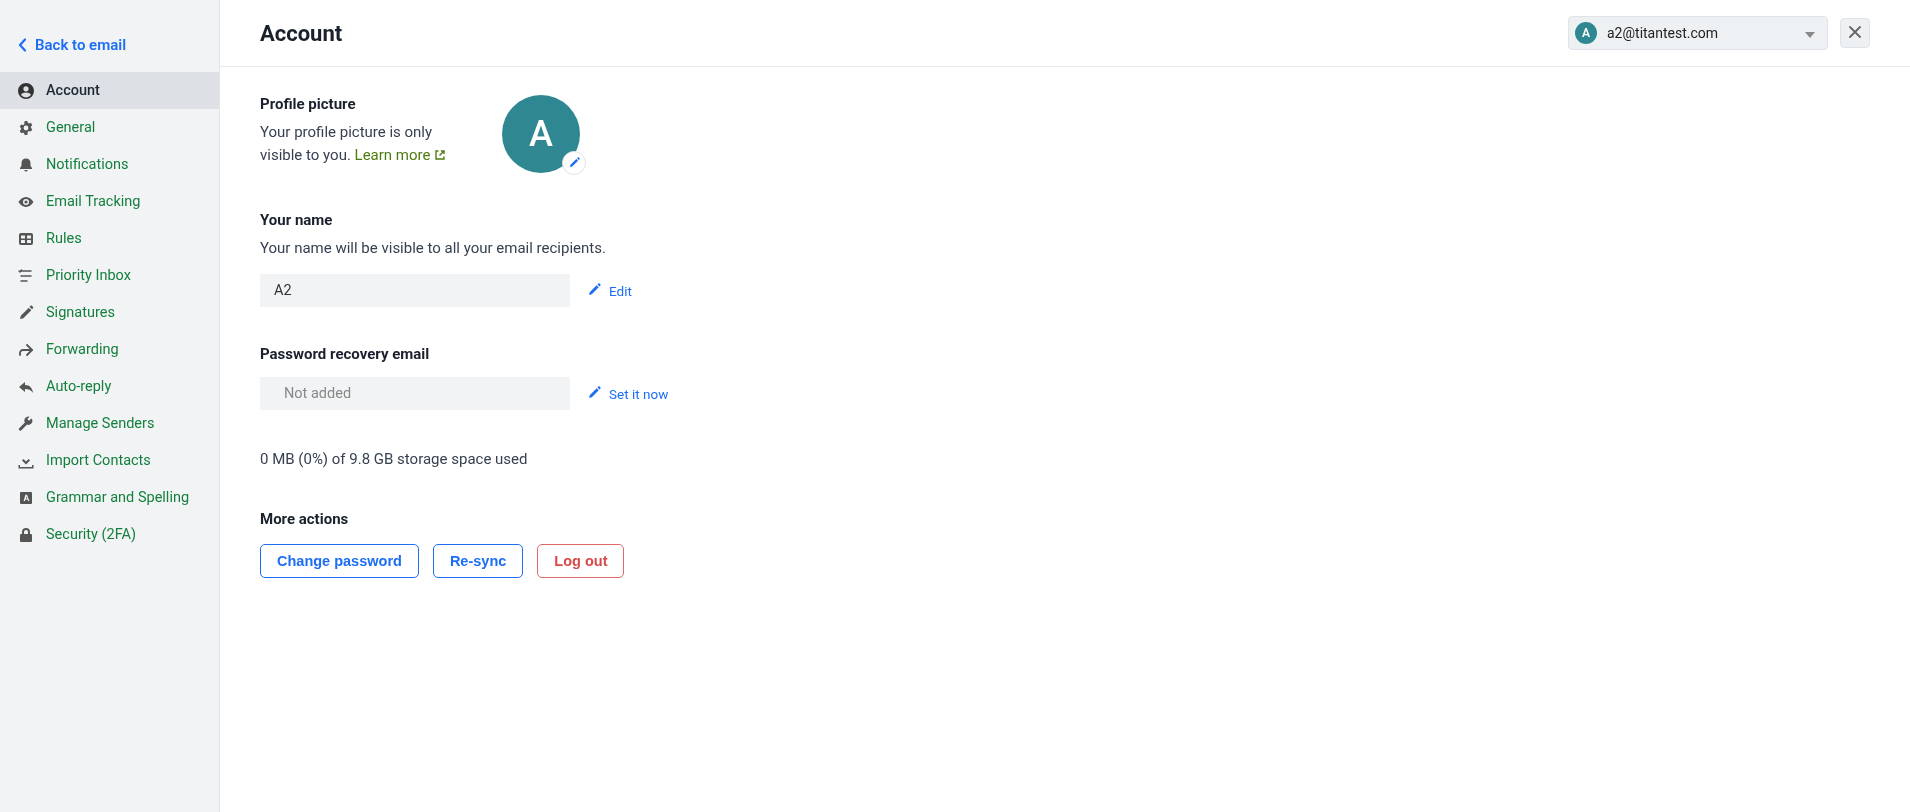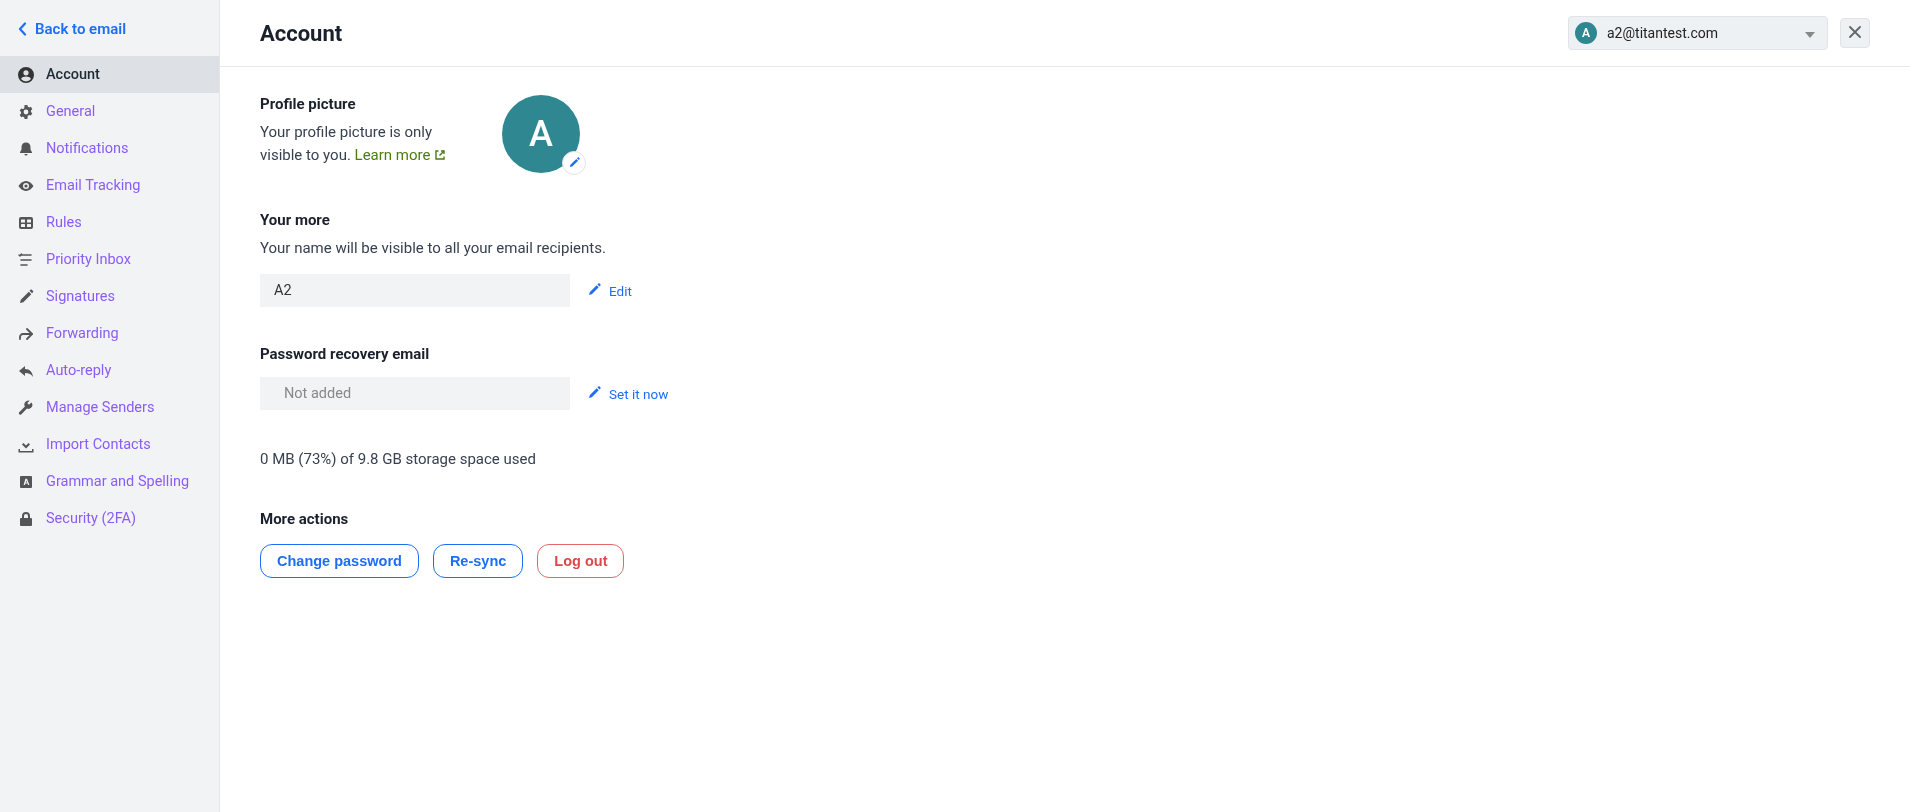--- a/index.html
+++ b/index.html
@@ -13,40 +13,40 @@
 .app {
   display: flex;
   min-height: 100vh;
 }
 
 .sidebar {
   width: 220px;
   background: #f1f3f5;
   border-right: 1px solid #e2e6ea;
   flex-shrink: 0;
-  padding-top: 12px;
+  padding-top: 28px;
 }
 .back-link {
   display: flex;
   align-items: center;
   gap: 8px;
   padding: 8px 18px 18px 18px;
   color: #1d6ef5;
   font-weight: 600;
   font-size: 15px;
   cursor: pointer;
 }
 .back-link svg { width: 9px; height: 14px; display: block; }
 .nav-list { list-style: none; }
 .nav-item {
   display: flex;
   align-items: center;
   gap: 12px;
   padding: 10px 18px;
-  color: #8b5cf6;
+  color: #15803d;
   font-size: 14.5px;
   cursor: pointer;
 }
 .nav-item.active { background: #dde1e6; color: #1f2933; font-weight: 500; }
 .nav-item .nav-icon { width: 16px; height: 16px; color: #555; flex-shrink:0; display:flex; align-items:center; justify-content:center;}
 .nav-item.active .nav-icon { color: #333; }
 
 .main {
   flex: 1;
   display: flex;
@@ -130,21 +130,21 @@
   color: #1d6ef5; font-size: 13.5px; cursor: pointer;
 }
 .inline-action svg { width: 13px; height: 13px; }
 .btn-row { display: flex; gap: 14px; margin-top: 16px; }
 .btn-outline {
   background: #fff;
   border: 1px solid #1d6ef5;
   color: #1d6ef5;
   font-weight: 600;
   padding: 8px 16px;
-  border-radius: 12px;
+  border-radius: 5px;
   cursor: pointer;
   font-size: 14.5px;
 }
 .btn-outline.danger { border-color: #e06a6a; color: #d94a4a; }
 </style>
 </head>
 <body>
 
 <div class="app">
 
@@ -317,21 +317,21 @@
             <span>
               <svg width="11" height="11" viewBox="0 0 12 12" fill="currentColor">
                   <path d="M1 11l.6-2.5L8 2.1l1.9 1.9L3.5 10.4 1 11zM8.7 1.4l.9-.9c.3-.3.8-.3 1.1 0l.8.8c.3.3.3.8 0 1.1l-.9.9L8.7 1.4z"></path>
                 </svg>
             </span>
           </div>
         </div>
       </div>
 
       <div class="section">
-        <div class="section-title">Your more</div>
+        <div class="section-title">Your name</div>
         <p class="section-desc">Your name will be visible to all your email recipients.</p>
         <div class="field-row">
           <div class="readonly-box">A2</div>
           <div class="inline-action">
             <span>
               <svg viewBox="0 0 12 12" fill="currentColor">
                   <path d="M1 11l.6-2.5L8 2.1l1.9 1.9L3.5 10.4 1 11zM8.7 1.4l.9-.9c.3-.3.8-.3 1.1 0l.8.8c.3.3.3.8 0 1.1l-.9.9L8.7 1.4z"></path>
                 </svg>
             </span>
             <span>Edit</span>
@@ -348,21 +348,21 @@
               <svg viewBox="0 0 12 12" fill="currentColor">
                   <path d="M1 11l.6-2.5L8 2.1l1.9 1.9L3.5 10.4 1 11zM8.7 1.4l.9-.9c.3-.3.8-.3 1.1 0l.8.8c.3.3.3.8 0 1.1l-.9.9L8.7 1.4z"></path>
                 </svg>
             </span>
             <span>Set it now</span>
           </div>
         </div>
       </div>
 
       <div class="section">
-        <p class="section-desc">0 MB (73%) of 9.8 GB storage space used</p>
+        <p class="section-desc">0 MB (0%) of 9.8 GB storage space used</p>
       </div>
 
       <div class="section">
         <div class="section-title">More actions</div>
         <div class="btn-row">
           <button class="btn-outline">Change password</button>
           <button class="btn-outline">Re-sync</button>
           <button class="btn-outline danger">Log out</button>
         </div>
       </div>

